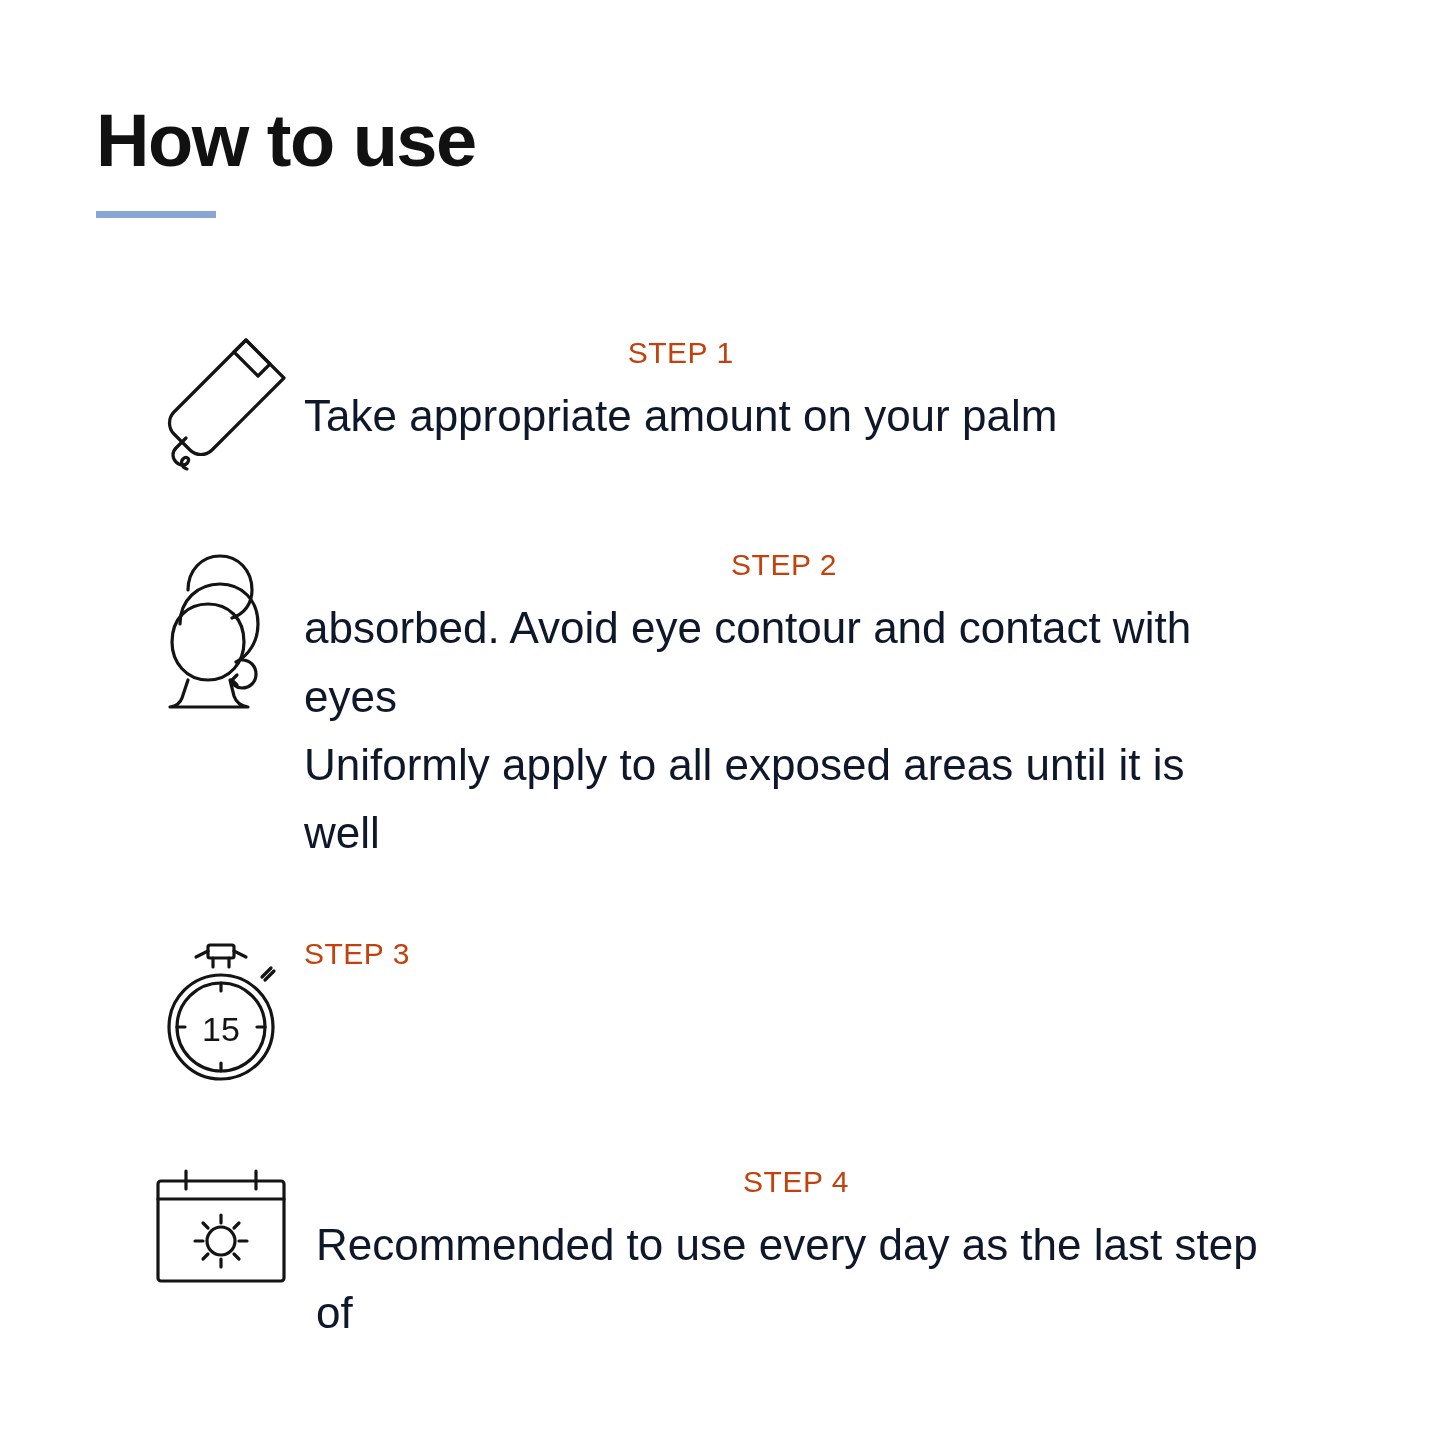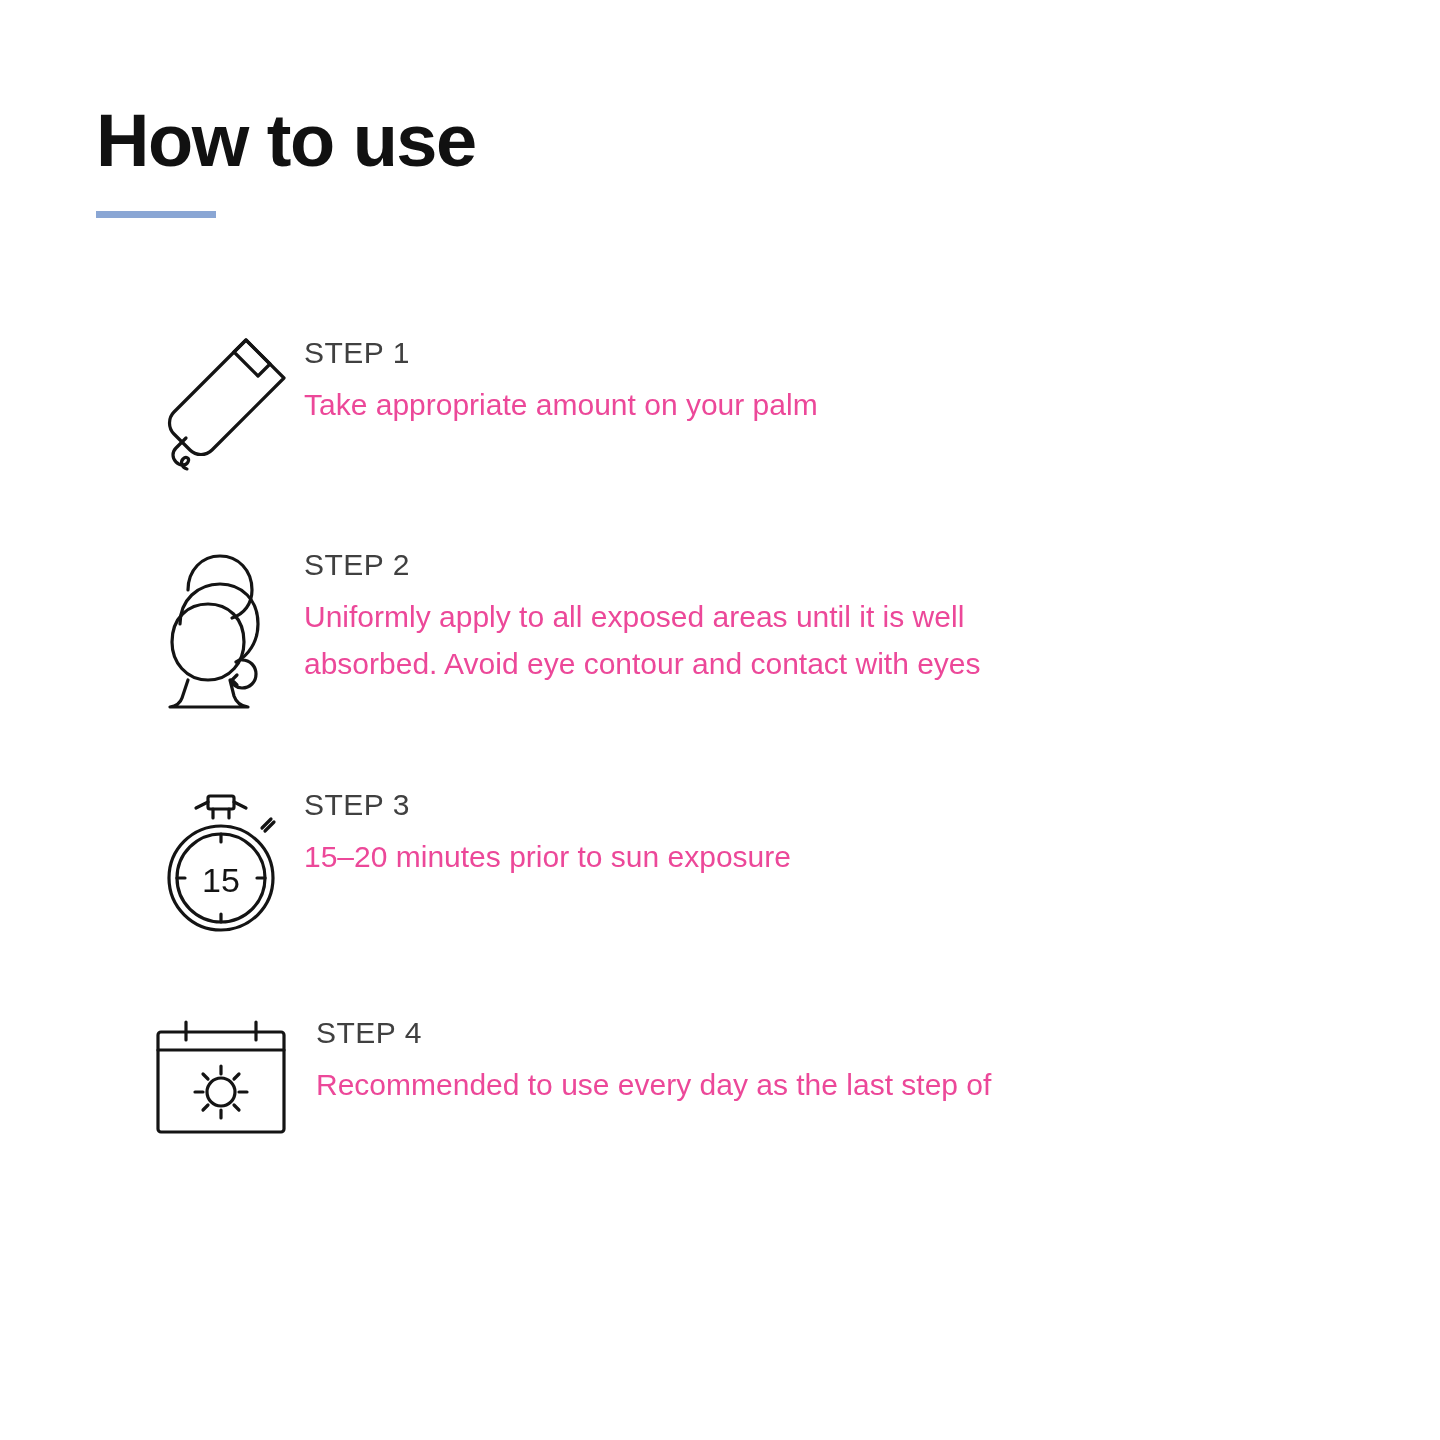--- a/index.html
+++ b/index.html
@@ -49,29 +49,30 @@
     display: flex;
     justify-content: flex-end;
     align-items: flex-start;
     padding-top: 6px;
   }
   .step-body {
     padding-top: 8px;
     padding-left: 8px;
   }
   .step-label {
-    color: #404040;
+    color: #c2410c;
     font-size: 30px;
     letter-spacing: 0.5px;
     margin: 0 0 12px 0;
     font-weight: 400;
+    text-align: center;
   }
   .step-text {
-    color: #ec4899;
-    font-size: 30px;
+    color: #0f172a;
+    font-size: 44px;
     line-height: 1.55;
     margin: 0;
     max-width: 960px;
     font-weight: 400;
   }
   .step-1 .step-icon { padding-top: 0; }
   .step-2 { margin-top: 46px; }
   .step-3 { margin-top: 24px; }
   .step-4 { margin-top: 34px; gap: 12px; }
   svg { display: block; }
@@ -110,43 +111,42 @@
             <path d="M44 78 C44 54 62 38 84 38 C106 38 122 54 122 78 C122 96 112 110 100 116"></path>
             <path d="M36 96 C36 72 52 58 72 58 C92 58 108 72 108 96 C108 116 94 134 72 134 C50 134 36 116 36 96 Z"></path>
             <path d="M52 134 L46 152 C44 158 40 160 34 161 L112 161 C104 160 100 156 98 150 L94 134"></path>
             <path d="M106 114 C114 114 120 120 120 128 C120 136 114 142 106 142 C100 142 96 138 96 134"></path>
             <path d="M96 134 L101 129 M96 134 L101 139"></path>
           </svg>
         </span>
       </div>
       <div class="step-body">
         <p class="step-label">STEP 2</p>
+        <p class="step-text">absorbed. Avoid eye contour and contact with eyes</p>
         <p class="step-text">Uniformly apply to all exposed areas until it is well</p>
-        <p class="step-text">absorbed. Avoid eye contour and contact with eyes</p>
       </div>
     </div>
 
     <div class="step step-3">
       <div class="step-icon">
         <span>
           <svg width="150" height="160" viewBox="0 0 150 160" fill="none" stroke="#141414" stroke-width="3.2" stroke-linecap="round" stroke-linejoin="round">
             <circle cx="75" cy="92" r="52"></circle>
             <circle cx="75" cy="92" r="44"></circle>
             <rect x="62" y="10" width="26" height="13" rx="2"></rect>
             <path d="M67 23 L67 32 M83 23 L83 32"></path>
             <path d="M62 16 L50 22 M88 16 L100 22"></path>
             <path d="M119 45 L128 36 M116 42 L125 33"></path>
             <path d="M75 48 L75 56 M75 128 L75 136 M31 92 L39 92 M111 92 L119 92"></path>
             <text x="75" y="106" font-family="Liberation Sans, sans-serif" font-size="34" fill="#141414" stroke="none" text-anchor="middle">15</text>
           </svg>
         </span>
       </div>
       <div class="step-body">
         <p class="step-label">STEP 3</p>
-        <p class="step-text">15–20 minutes prior to sun exposure</p>
       </div>
     </div>
 
     <div class="step step-4">
       <div class="step-icon">
         <span>
           <svg width="150" height="130" viewBox="0 0 150 130" fill="none" stroke="#141414" stroke-width="3.2" stroke-linecap="round" stroke-linejoin="round">
             <rect x="12" y="18" width="126" height="100" rx="3"></rect>
             <path d="M12 36 L138 36"></path>
             <path d="M40 8 L40 26 M110 8 L110 26"></path>

